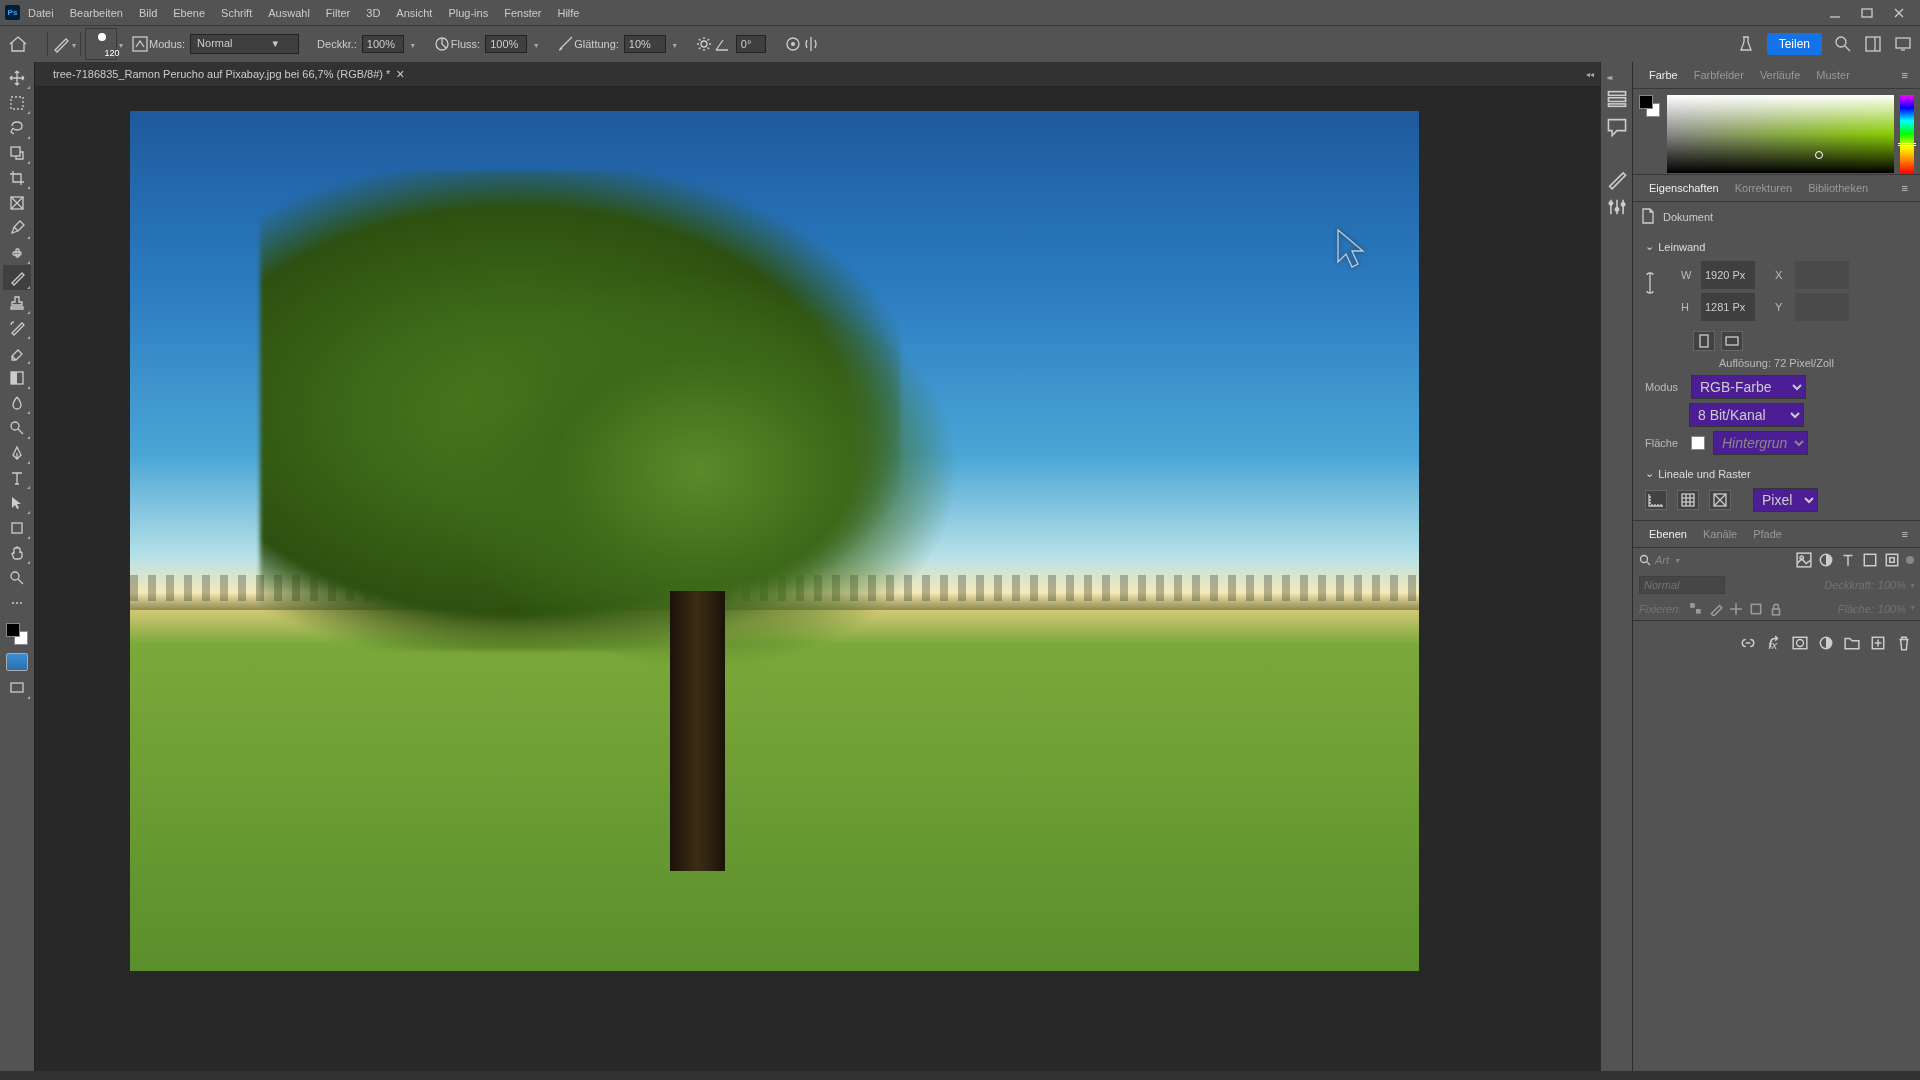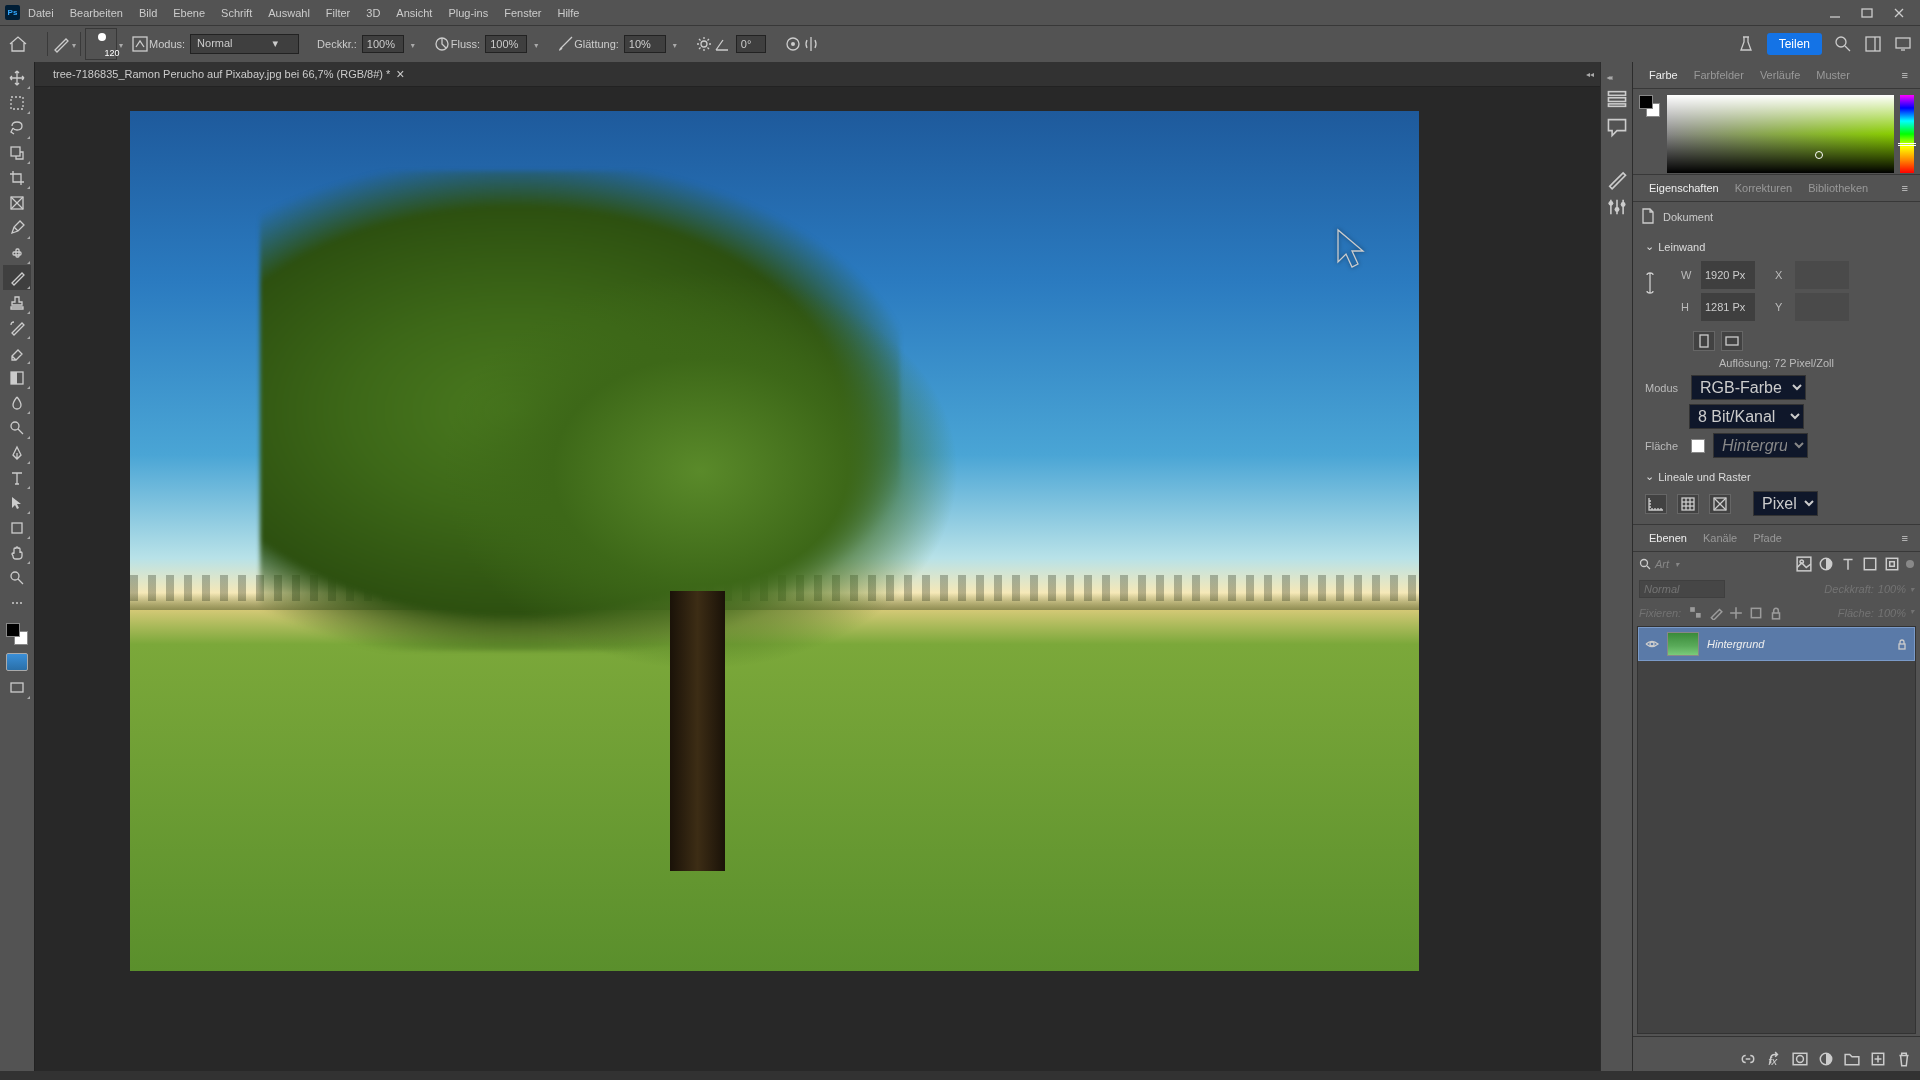--- a/index.html
+++ b/index.html
@@ -82,21 +82,21 @@
 
 .props-panel { flex-grow:0; border-top:1px solid #383838; }
 .prop-header { display:flex; align-items:center; gap:8px; padding:6px 8px; }
 .prop-section { padding:4px 12px; }
 .prop-section-title { display:flex; align-items:center; gap:4px; font-size:11px; color:#ddd; padding:4px 0; cursor:pointer; }
 .prop-row { display:flex; align-items:center; gap:8px; font-size:11px; color:#bbb; margin:4px 0 4px 20px; }
 .prop-row label { width:12px; }
 .prop-input { background:#3f3f3f; border:none; color:#ccc; padding:8px 4px; width:54px; font-size:11px; }
 .prop-btn-row { display:flex; gap:6px; margin:6px 0 6px 48px; }
 .prop-btn-small { width:22px; height:20px; border:1px solid #666; display:flex; align-items:center; justify-content:center; background:#424242; }
-.prop-select { background:#0f172a; border:1px solid #333; color:#ccc; padding:2px 4px; font-size:16px; width:115px; }
+.prop-select { background:#4c1d95; border:1px solid #333; color:#ccc; padding:2px 4px; font-size:14px; width:115px; }
 .prop-resolution { font-size:11px; color:#bbb; text-align:center; margin:6px 0; }
 
 .layers-panel { border-top:1px solid #383838; flex:1; display:flex; flex-direction:column; }
 .layer-filter { display:flex; align-items:center; gap:6px; padding:4px 6px; }
 .layer-search { flex:1; display:flex; align-items:center; gap:4px; color:#888; font-size:11px; font-style:italic; }
 .layer-filter-icon { width:16px; height:16px; cursor:pointer; }
 .layer-toggle { width:8px; height:8px; border-radius:50%; background:#888; margin-left:auto; }
 .layer-blend-row { display:flex; align-items:center; gap:6px; padding:4px 6px; opacity:.6; }
 .layer-blend { background:#3f3f3f; border:1px solid #333; padding:2px 4px; color:#888; font-size:11px; width:86px; font-style:italic; }
 .layer-opacity { display:flex; align-items:center; gap:4px; margin-left:auto; color:#888; font-style:italic; }
@@ -625,34 +625,20 @@
                 <rect x="3" y="6" width="6" height="5"></rect>
                 <path d="M4 6 V4 Q4 2 6 2 Q8 2 8 4 V6"></path>
               </svg></div>
         </div>
         <div style="margin-left:auto;display:flex;gap:4px">
           <span>Fläche:</span>
           <span>100%</span>
           <span style="font-size:8px">▾</span>
         </div>
       </div>
-      <div class="layer-list">
-        <div class="layer-item">
-          <div class="layer-vis"><svg viewBox="0 0 14 14">
-                <path d="M1 7 Q7 2 13 7 Q7 12 1 7"></path>
-                <circle cx="7" cy="7" r="2"></circle>
-              </svg></div>
-          <div class="layer-thumb"></div>
-          <span class="layer-name">Hintergrund</span>
-          <div class="layer-lock"><svg viewBox="0 0 12 12">
-                <rect x="3" y="6" width="6" height="5"></rect>
-                <path d="M4 6 V4 Q4 2 6 2 Q8 2 8 4 V6"></path>
-              </svg></div>
-        </div>
-      </div>
       <div class="layer-buttons">
         <div class="lbtn"><svg viewBox="0 0 14 14">
               <path d="M5 4 Q2 4 2 7 Q2 10 5 10 M9 4 Q12 4 12 7 Q12 10 9 10 M5 7 H9"></path>
             </svg></div>
         <div class="lbtn"><svg viewBox="0 0 14 14">
               <path d="M4 11 L4 7 Q4 3 8 3 L10 3 M8 1 L10 3 L8 5" style="font-style:italic"></path>
               <text x="2" y="12" font-size="10" fill="#ccc" stroke="none" font-style="italic">fx</text>
             </svg></div>
         <div class="lbtn"><svg viewBox="0 0 14 14">
               <rect x="1" y="2" width="12" height="10"></rect>

